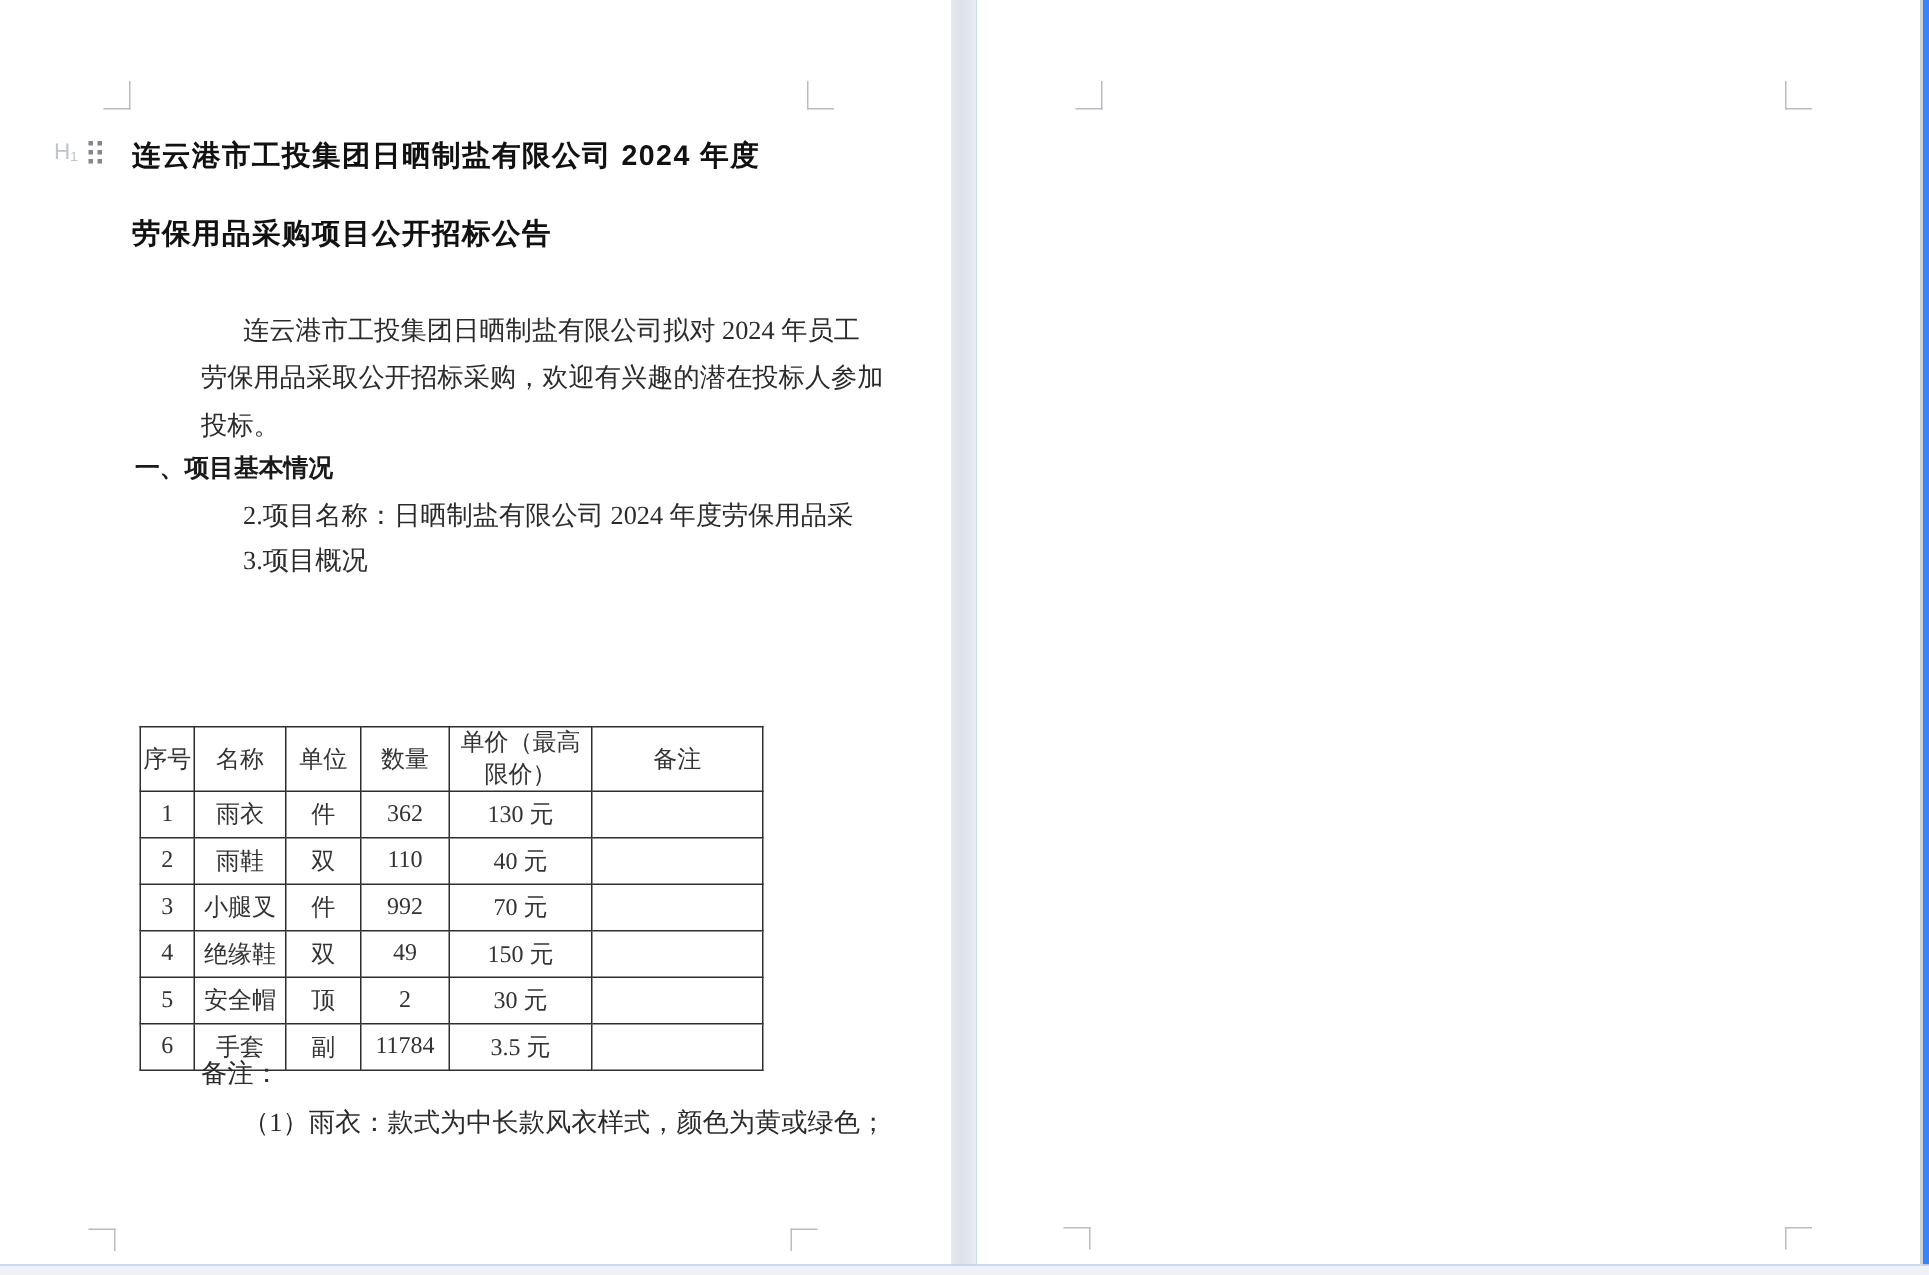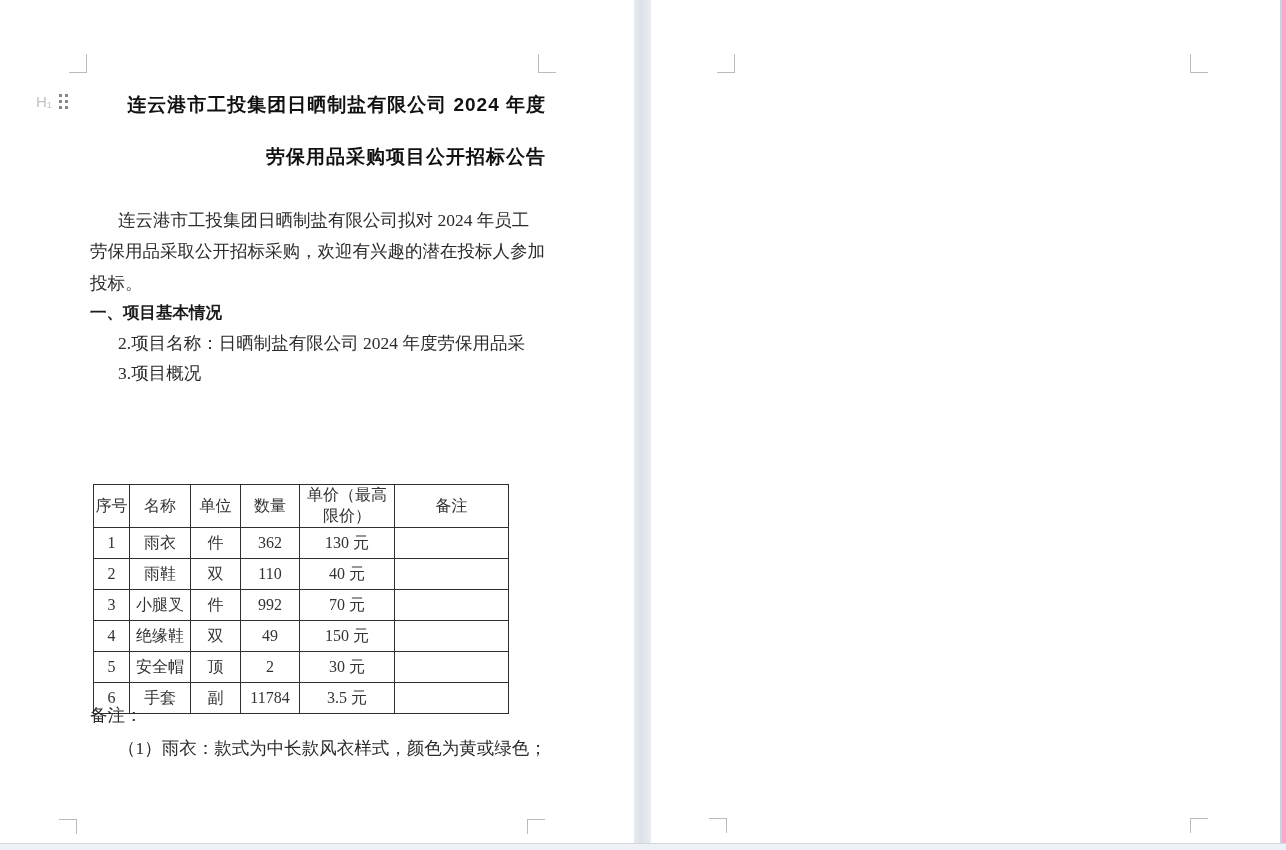--- a/index.html
+++ b/index.html
@@ -1,21 +1,21 @@
 <!DOCTYPE html>
 <html><head>
 <meta charset="utf-8">
 <style>
   html,body{margin:0;padding:0;}
   body{
     width:1286px;height:850px;overflow:hidden;background:#ffffff;
     font-family:"Liberation Serif","DejaVu Serif",serif;color:#2b2b2b;
     -webkit-font-smoothing:antialiased;
   }
-  .canvas{position:relative;width:1286px;height:850px;background:#f9a8d4;}
+  .canvas{position:relative;width:1286px;height:850px;background:#3b82f6;}
 
   
   .page{position:absolute;top:0;height:843px;background:#ffffff;}
   .page-left{left:0;width:634px;}
   .page-right{left:651px;width:629px;}
   .page-gap{position:absolute;left:634px;top:0;width:17px;height:843px;
     background:linear-gradient(90deg,#e7ebef 0%,#dce2e8 40%,#e9edf1 100%);}
   .right-edge{position:absolute;left:1280px;top:0;width:2px;height:850px;background:#cdd2d7;}
   .bottom-strip{position:absolute;left:0;top:843px;width:1286px;height:7px;
     background:#eef2f6;border-top:1px solid #d3d8dd;box-sizing:border-box;}
@@ -28,26 +28,26 @@
   .mk-br{width:17px;height:14px;border-left-width:1px;border-top-width:1px;}
 
   
   .gutter{position:absolute;left:36px;top:93px;display:flex;align-items:center;gap:7px;}
   .h1-badge{font-family:"Liberation Sans","DejaVu Sans",sans-serif;font-size:15px;
     color:#bfc4c9;letter-spacing:0;cursor:pointer;}
   .drag-dots{display:grid;grid-template-columns:3px 3px;grid-auto-rows:3px;gap:3px;cursor:grab;}
   .drag-dots i{display:block;width:3px;height:3px;background:#83888e;}
 
   
-  .doc-title{position:absolute;left:88px;top:79px;width:458px;text-align:right;
+  .doc-title{position:absolute;left:88px;top:79px;width:458px;text-align:left;
     font-family:"Liberation Sans","DejaVu Sans",sans-serif;font-weight:bold;
     font-size:19px;color:#111;letter-spacing:1px;}
   .doc-title .line{height:52px;line-height:52px;}
   .textblock{position:absolute;font-size:17.5px;}
-  .textblock .line{white-space:pre;}
+  .textblock .line{white-space:pre;margin-left:44px;}
   .line.indent{padding-left:28px;}
   .intro{left:90px;top:205px;width:470px;}
   .intro .line{height:31.4px;line-height:31.4px;}
   .section-heading{position:absolute;left:90px;top:297px;height:30px;line-height:30px;
     font-family:"Liberation Sans","DejaVu Sans",sans-serif;font-weight:bold;
     font-size:16.5px;color:#1a1a1a;}
   .numbering{left:90px;top:329px;width:470px;}
   .numbering .line{height:29.6px;line-height:29.6px;}
   .notes{left:90px;top:699px;width:470px;}
   .notes .line{height:32.5px;line-height:32.5px;}

